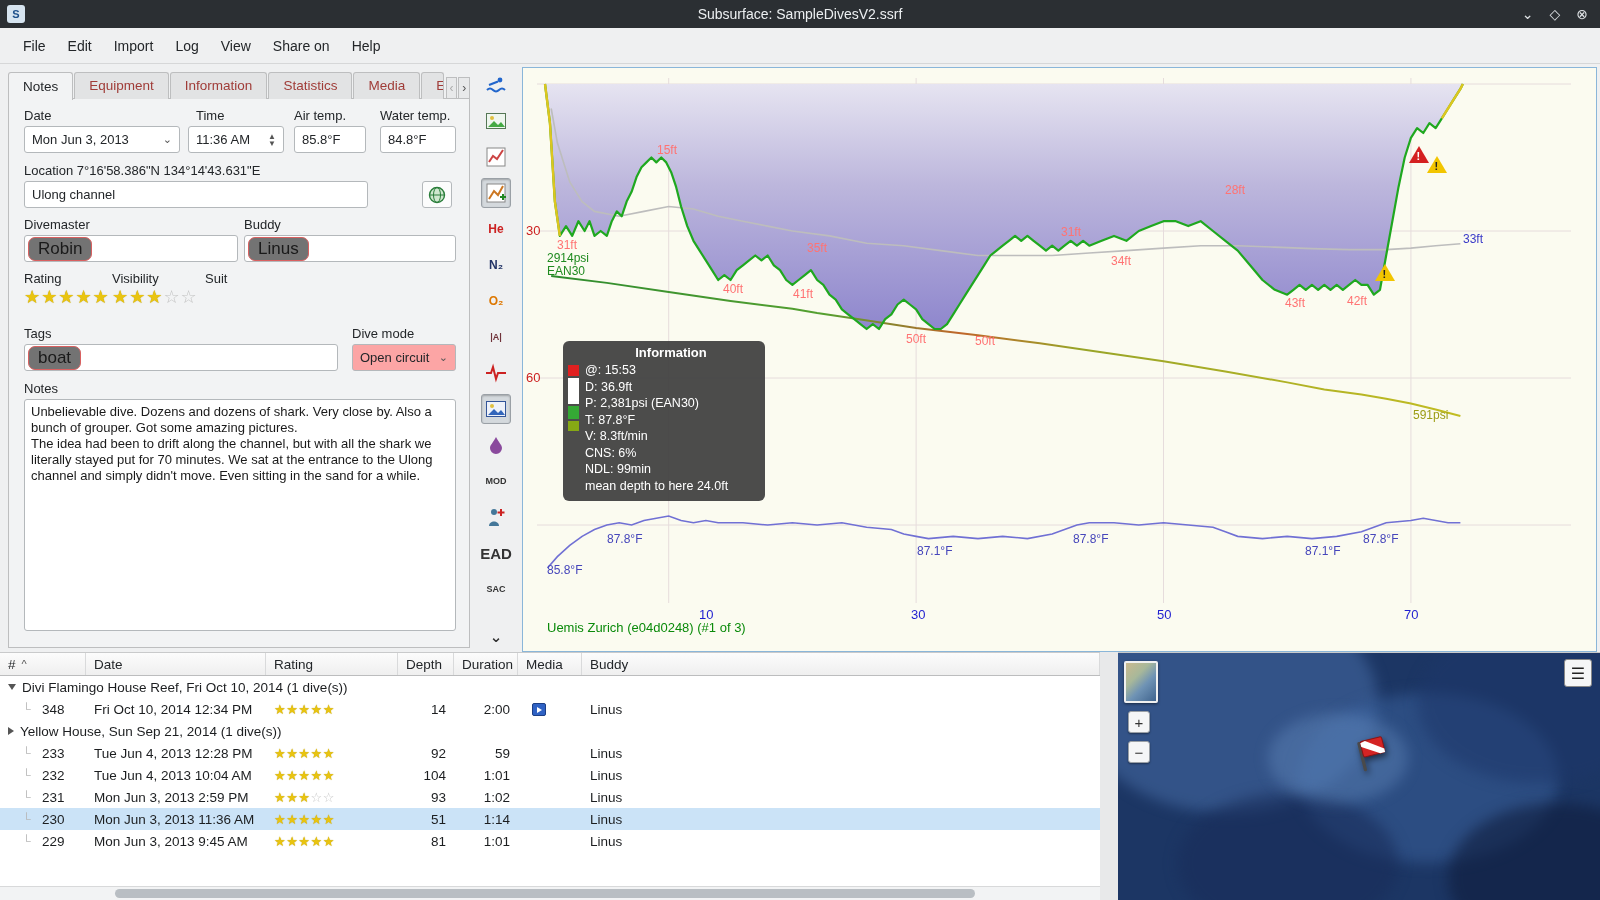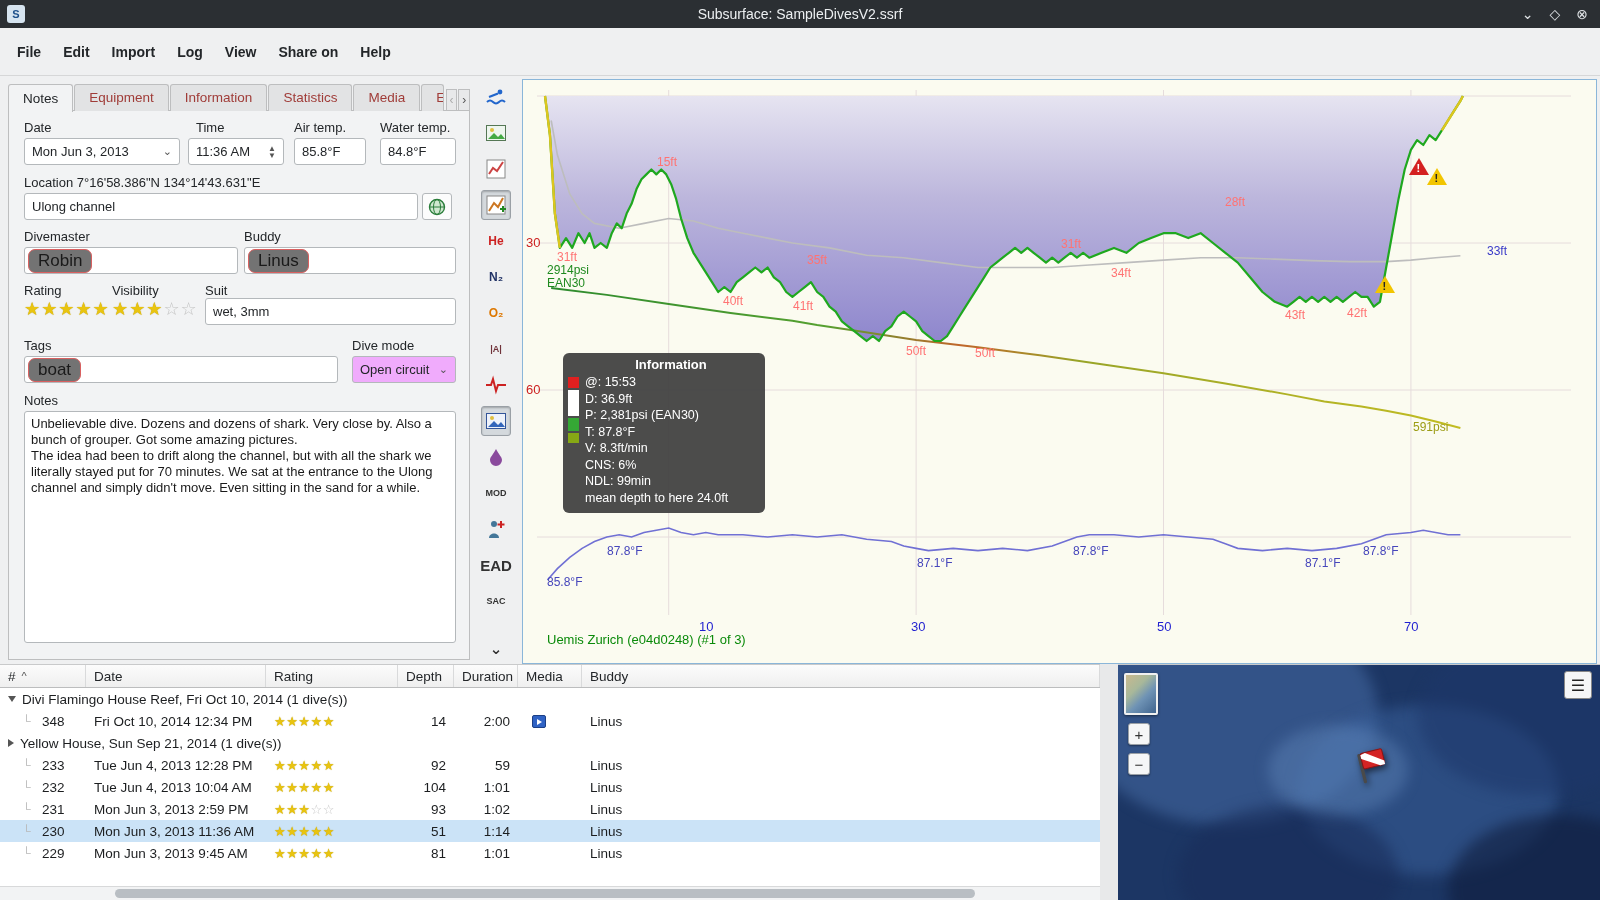--- a/index.html
+++ b/index.html
@@ -9,21 +9,21 @@
 
   
   .titlebar { height:28px; background:#2b2f33; position:relative; display:flex; align-items:center; flex:none; }
   .titlebar-icon { width:18px; height:18px; margin-left:7px; border-radius:3px; background:#d6e4f0;
                    display:flex; align-items:center; justify-content:center; font-size:11px; color:#1c4f8a; font-weight:bold; }
   .titlebar-title { position:absolute; left:0; right:0; text-align:center; color:#eceff1; font-size:14px; }
   .titlebar-controls { margin-left:auto; display:flex; gap:16px; padding-right:12px; color:#dfe3e6; font-size:14px; z-index:2; }
   .titlebar-controls span { cursor:default; }
 
   
-  .menubar { height:48px; background:#eff0f1; border-bottom:1px solid #d6d7d8; display:flex; align-items:center; padding-left:6px; flex:none;font-weight:bold; }
+  .menubar { height:36px; background:#eff0f1; border-bottom:1px solid #d6d7d8; display:flex; align-items:center; padding-left:12px; flex:none; }
   .menu-item { padding:5px 11px; font-size:14px; color:#232629; }
 
   
   .main-top { height:588px; display:flex; flex:none; background:#eff0f1; }
   .left-panel { width:474px; flex:none; position:relative; }
   .vtoolbar { width:44px; flex:none; display:flex; flex-direction:column; align-items:center; padding-top:6px; gap:6px; height:588px; }
   .tbtn { width:30px; height:30px; flex:none; display:flex; align-items:center; justify-content:center; border-radius:3px; border:1px solid transparent; }
   .tbtn.active { background:#d4d9dd; border-color:#9aa0a6; box-shadow:inset 0 1px 2px rgba(0,0,0,.25); }
   .tbtn span { font-weight:bold; }
   .tbtn svg { display:block; }
@@ -176,21 +176,21 @@
           </span>
       </div>
       <div class="finput" style="left:294px; top:62px; width:72px;">
         <span>85.8°F</span>
       </div>
       <div class="finput" style="left:380px; top:62px; width:76px;">
         <span>84.8°F</span>
       </div>
 
       <span class="flabel" style="left:24px; top:99px;">Location 7°16'58.386"N 134°14'43.631"E</span>
-      <div class="finput" style="left:24px; top:117px; width:394px;text-align:right;">
+      <div class="finput" style="left:24px; top:117px; width:344px;text-align:right;">
         <span>Ulong channel</span>
       </div>
       <div class="globe-btn" style="left:422px; top:117px;">
         <svg width="18" height="18" viewBox="0 0 18 18">
           <circle cx="9" cy="9" r="7.5" fill="#cfe8cf" stroke="#2a7d3a" stroke-width="1.4"></circle>
           <ellipse cx="9" cy="9" rx="3.5" ry="7.5" fill="none" stroke="#2a7d3a" stroke-width="1"></ellipse>
           <line x1="1.5" y1="9" x2="16.5" y2="9" stroke="#2a7d3a" stroke-width="1"></line>
         </svg>
       </div>
 
@@ -201,30 +201,27 @@
       </div>
       <div class="finput" style="left:244px; top:171px; width:212px;">
         <span class="pill" style="margin-left:-4px;">Linus</span>
       </div>
 
       <span class="flabel" style="left:24px; top:207px;">Rating</span>
       <span class="flabel" style="left:112px; top:207px;">Visibility</span>
       <span class="flabel" style="left:205px; top:207px;">Suit</span>
       <span class="stars" id="rating-stars" style="position:absolute; left:24px; top:224px;"><span class="stars"><span class="star-filled">★</span><span class="star-filled">★</span><span class="star-filled">★</span><span class="star-filled">★</span><span class="star-filled">★</span></span></span>
       <span class="stars" id="visibility-stars" style="position:absolute; left:112px; top:224px;"><span class="stars"><span class="star-filled">★</span><span class="star-filled">★</span><span class="star-filled">★</span><span class="star-empty">☆</span><span class="star-empty">☆</span></span></span>
-      <div class="finput" style="left:205px; top:222px; width:251px;">
-        <span>wet, 3mm</span>
-      </div>
 
       <span class="flabel" style="left:24px; top:262px;">Tags</span>
       <span class="flabel" style="left:352px; top:262px;">Dive mode</span>
       <div class="finput" style="left:24px; top:280px; width:314px;">
         <span class="pill" style="margin-left:-4px;">boat</span>
       </div>
-      <div class="finput" style="left:352px; top:280px; width:104px; background:#f0abfc;">
+      <div class="finput" style="left:352px; top:280px; width:104px; background:#fca5a5;">
         <span>Open circuit</span>
         <span class="combo-arrow">⌄</span>
       </div>
 
       <span class="flabel" style="left:24px; top:317px;">Notes</span>
       <textarea class="notes" style="left: 24px; top: 335px; width: 432px; height: 232px;">Unbelievable dive. Dozens and dozens of shark. Very close by. Also a bunch of grouper. Got some amazing pictures.
 The idea had been to drift along the channel, but with all the shark we literally stayed put for 70 minutes. We sat at the entrance to the Ulong channel and simply didn't move. Even sitting in the sand for a while.</textarea>
     </div>
 
     <div class="vtoolbar" id="vtoolbar">
@@ -350,21 +347,21 @@
           <div class="plabel ann-depth" style="left: 200px; top: 215px;">40ft</div>
           <div class="plabel ann-depth" style="left: 284px; top: 174px;">35ft</div>
           <div class="plabel ann-depth" style="left: 270px; top: 220px;">41ft</div>
           <div class="plabel ann-depth" style="left: 383px; top: 265px;">50ft</div>
           <div class="plabel ann-depth" style="left: 452px; top: 267px;">50ft</div>
           <div class="plabel ann-depth" style="left: 538px; top: 158px;">31ft</div>
           <div class="plabel ann-depth" style="left: 588px; top: 187px;">34ft</div>
           <div class="plabel ann-depth" style="left: 702px; top: 116px;">28ft</div>
           <div class="plabel ann-depth" style="left: 762px; top: 229px;">43ft</div>
           <div class="plabel ann-depth" style="left: 824px; top: 227px;">42ft</div>
-          <div class="plabel ann-mean" style="left: 964px; top: 165px;">33ft</div>
+          <div class="plabel ann-mean" style="left: 940px; top: 165px;">33ft</div>
           <div class="plabel ann-pressure" style="left: 24px; top: 184px;">2914psi</div>
           <div class="plabel ann-pressure" style="left: 24px; top: 197px;">EAN30</div>
           <div class="plabel ann-pressure-end" style="left: 890px; top: 341px;">591psi</div>
           <div class="plabel ann-temp" style="left: 24px; top: 496px;">85.8°F</div>
           <div class="plabel ann-temp" style="left: 84px; top: 465px;">87.8°F</div>
           <div class="plabel ann-temp" style="left: 394px; top: 477px;">87.1°F</div>
           <div class="plabel ann-temp" style="left: 550px; top: 465px;">87.8°F</div>
           <div class="plabel ann-temp" style="left: 782px; top: 477px;">87.1°F</div>
           <div class="plabel ann-temp" style="left: 840px; top: 465px;">87.8°F</div>
         </div>

